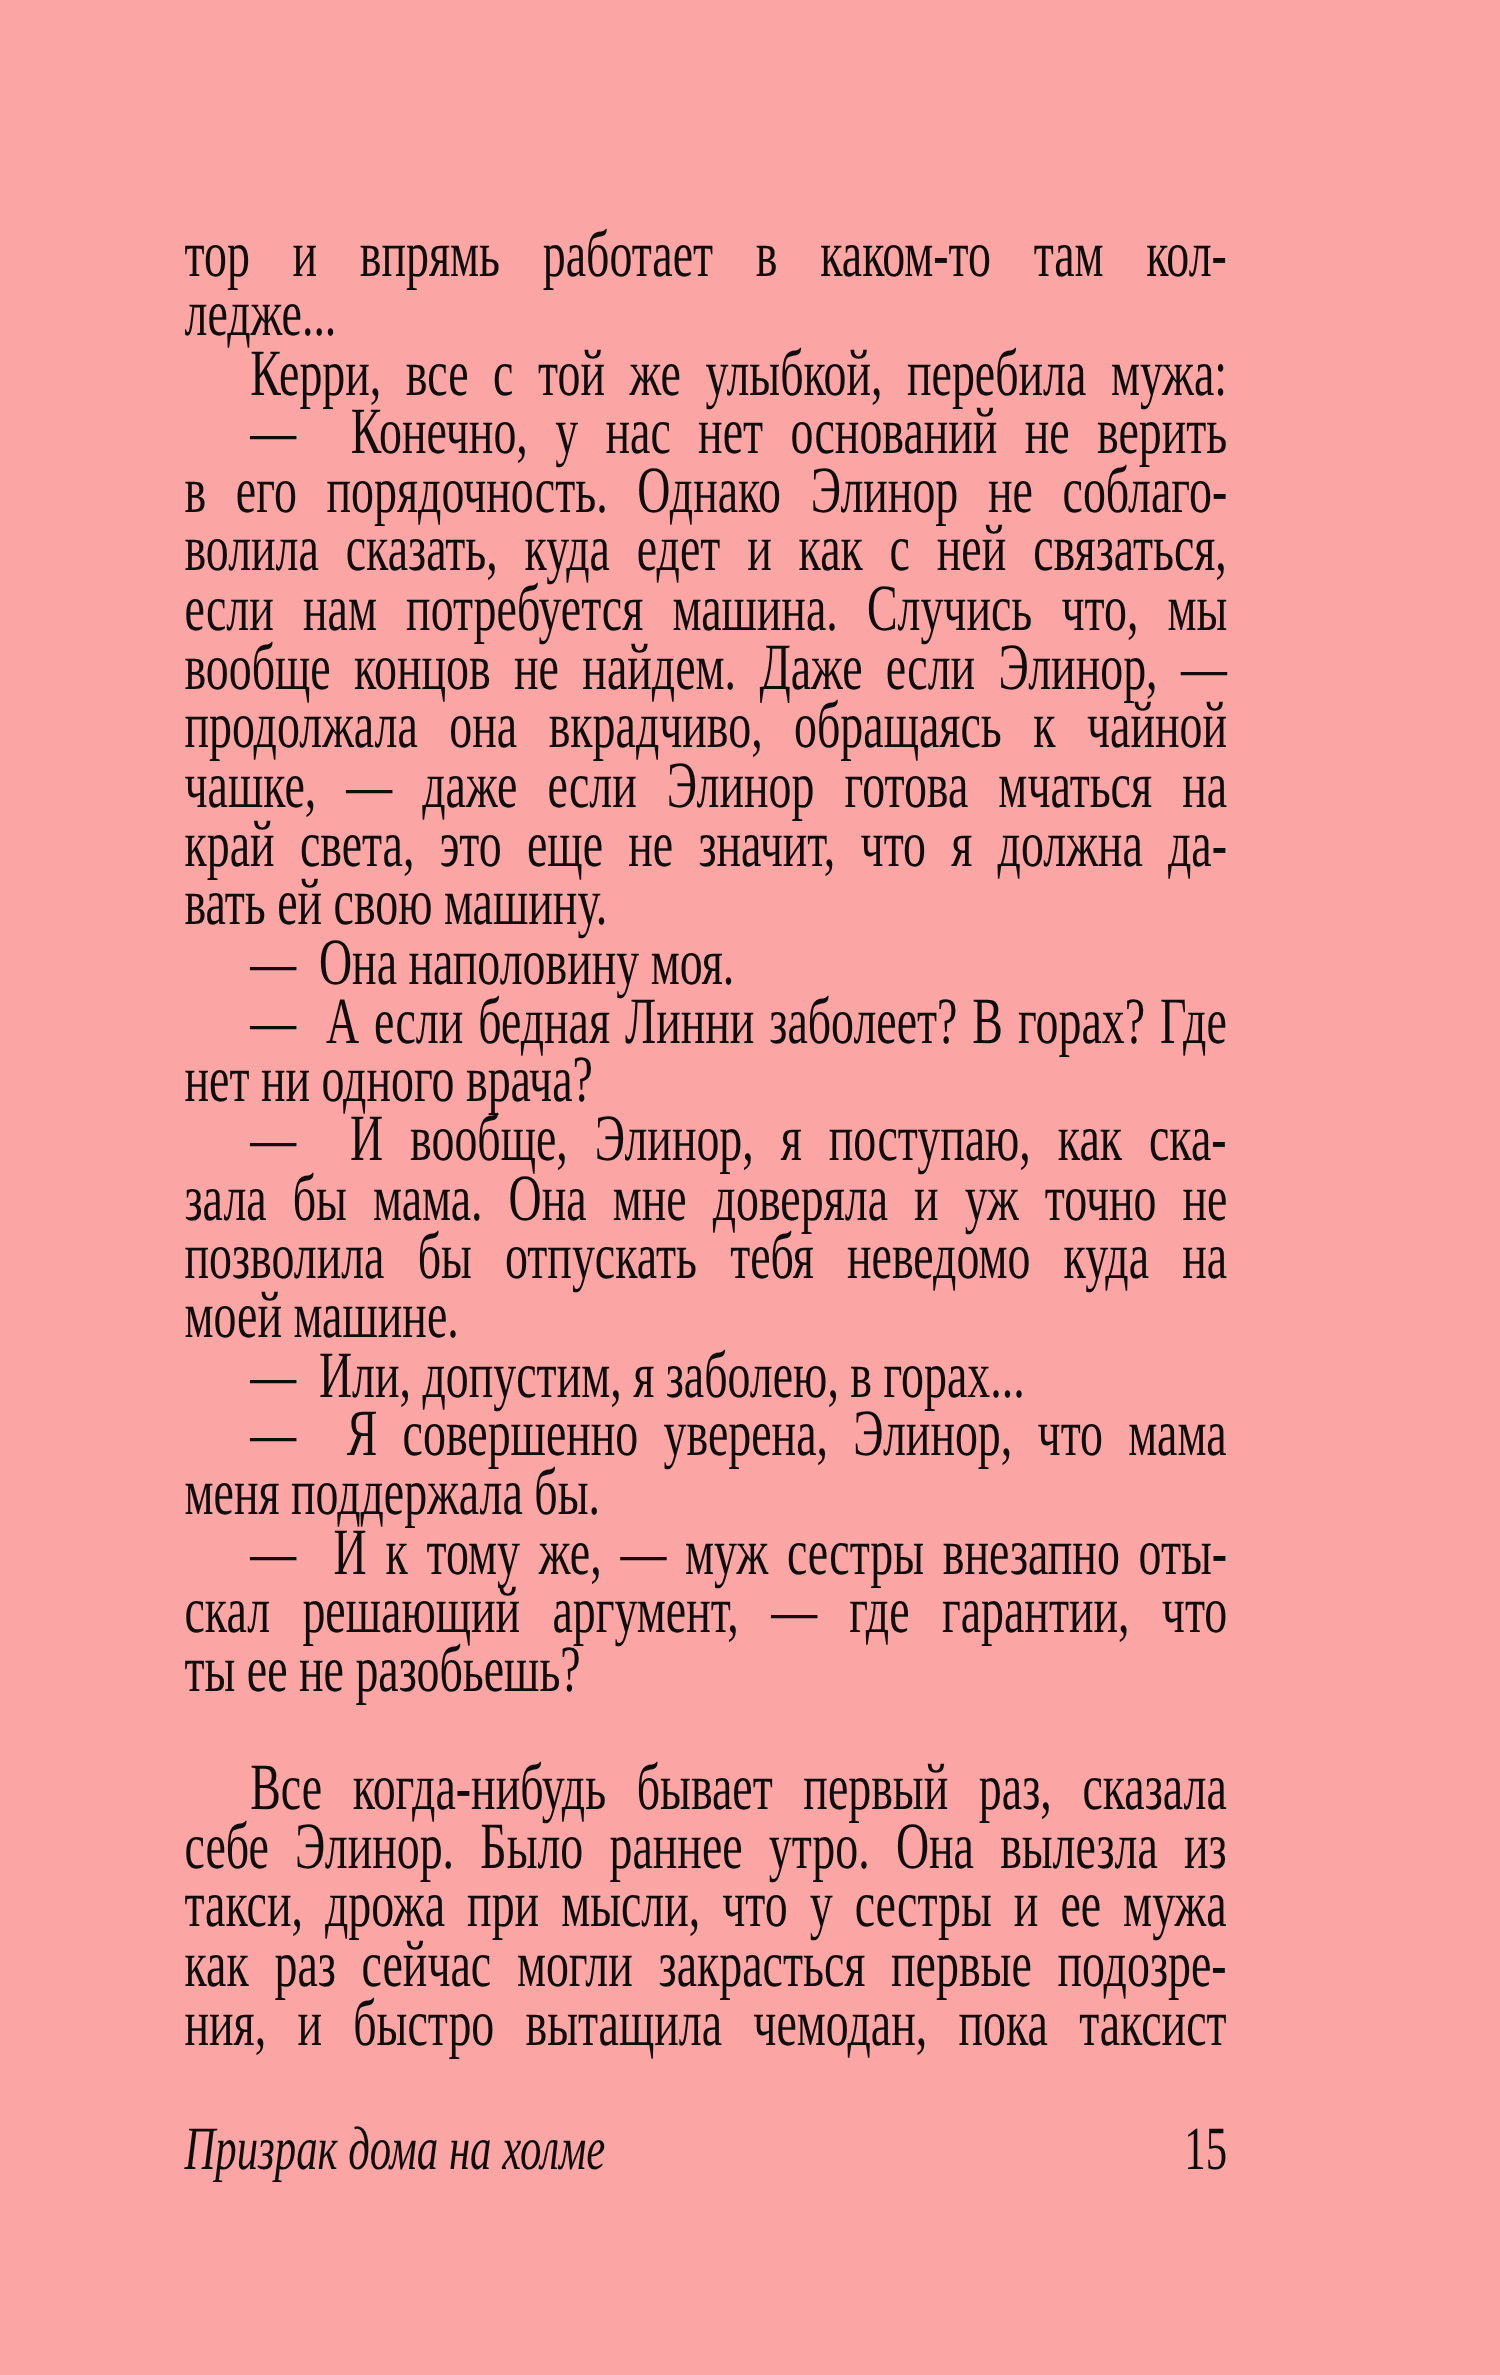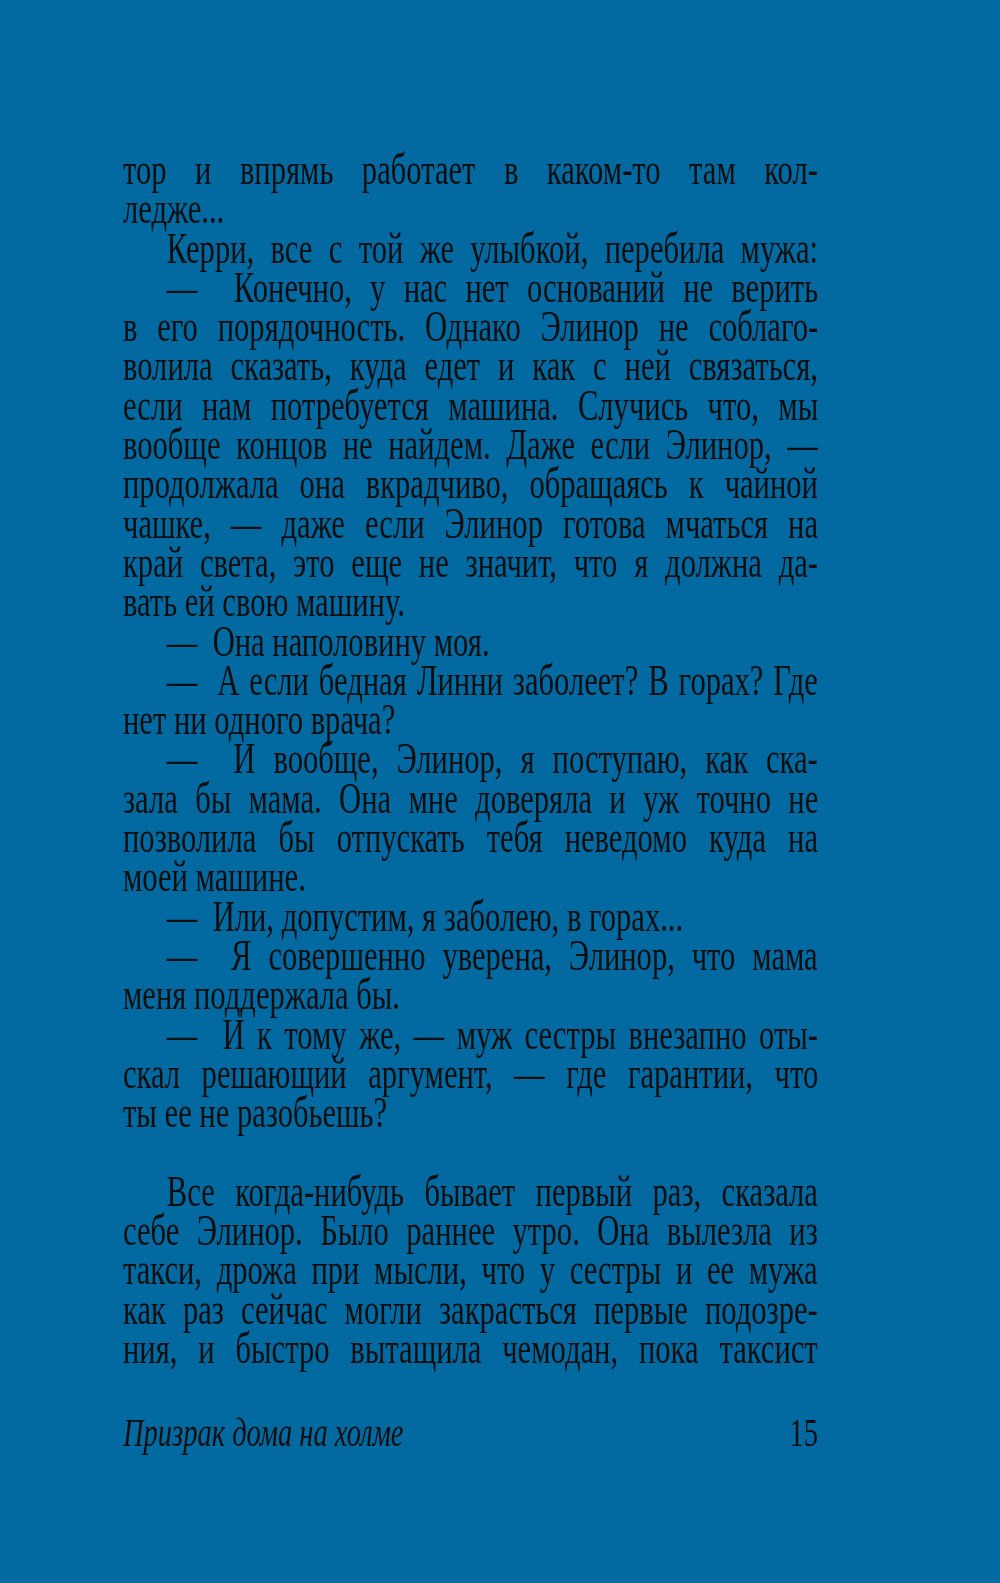--- a/index.html
+++ b/index.html
@@ -50,21 +50,21 @@
     align-items: baseline;
     font-size: 41px;
     color: #0e0e0e;
   }
   .footer-title { font-style: italic; }
   .page-num { font-style: normal; }
 </style>
 </head>
 <body>
 
-<div id="page" style="background: #0369a1;">
+<div id="page" style="background: #fca5a5;">
   <div id="text-block" style="color: rgb(14, 14, 14);">
       <div class="para">
         <div class="line" style="word-spacing: 30px;"><span>тор и впрямь работает в каком-то там кол-</span></div>
         <div class="line"><span>ледже...</span></div>
       </div>
       <div class="para">
         <div class="line indent" style="word-spacing: 12.5714px;"><span>Керри, все с той же улыбкой, перебила мужа:</span></div>
       </div>
       <div class="para">
         <div class="line indent" style="word-spacing: 15.25px;"><span>—  Конечно, у нас нет оснований не верить</span></div>

